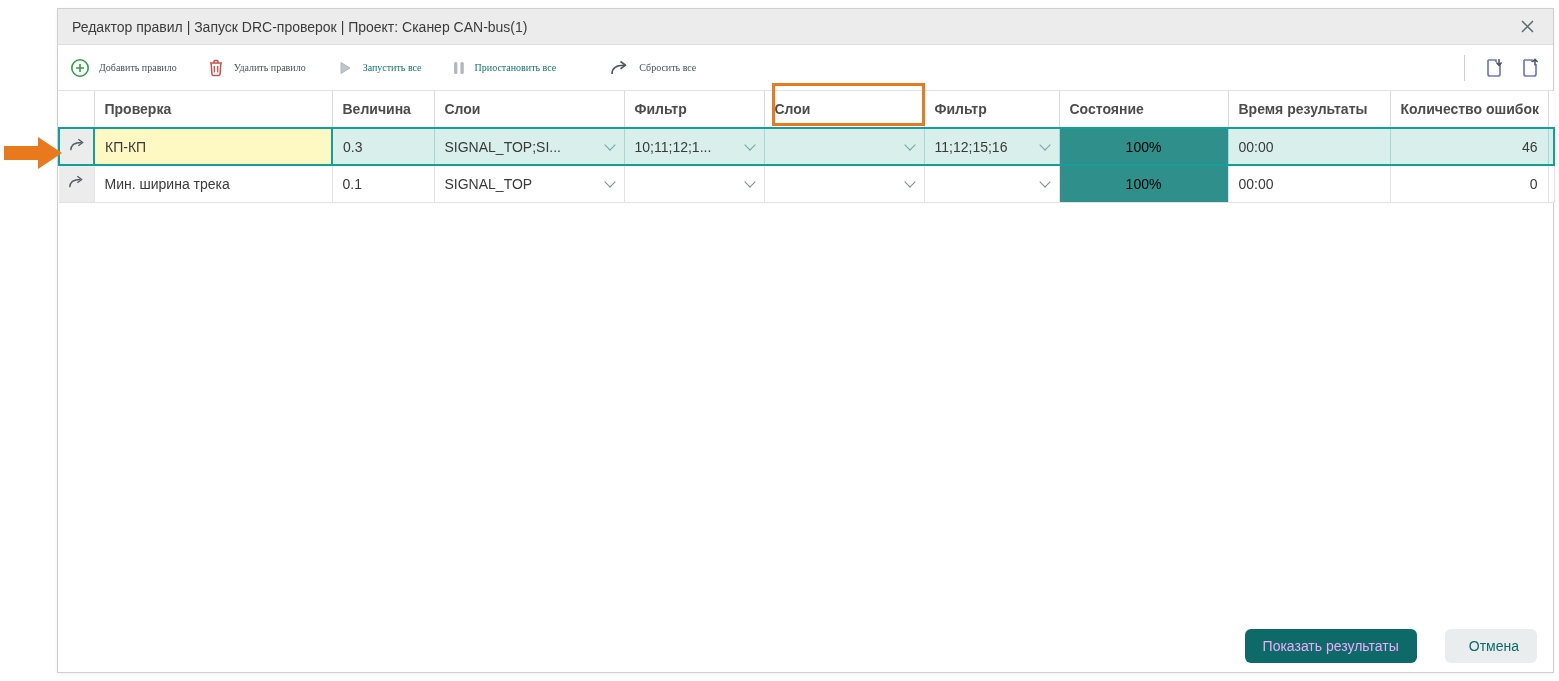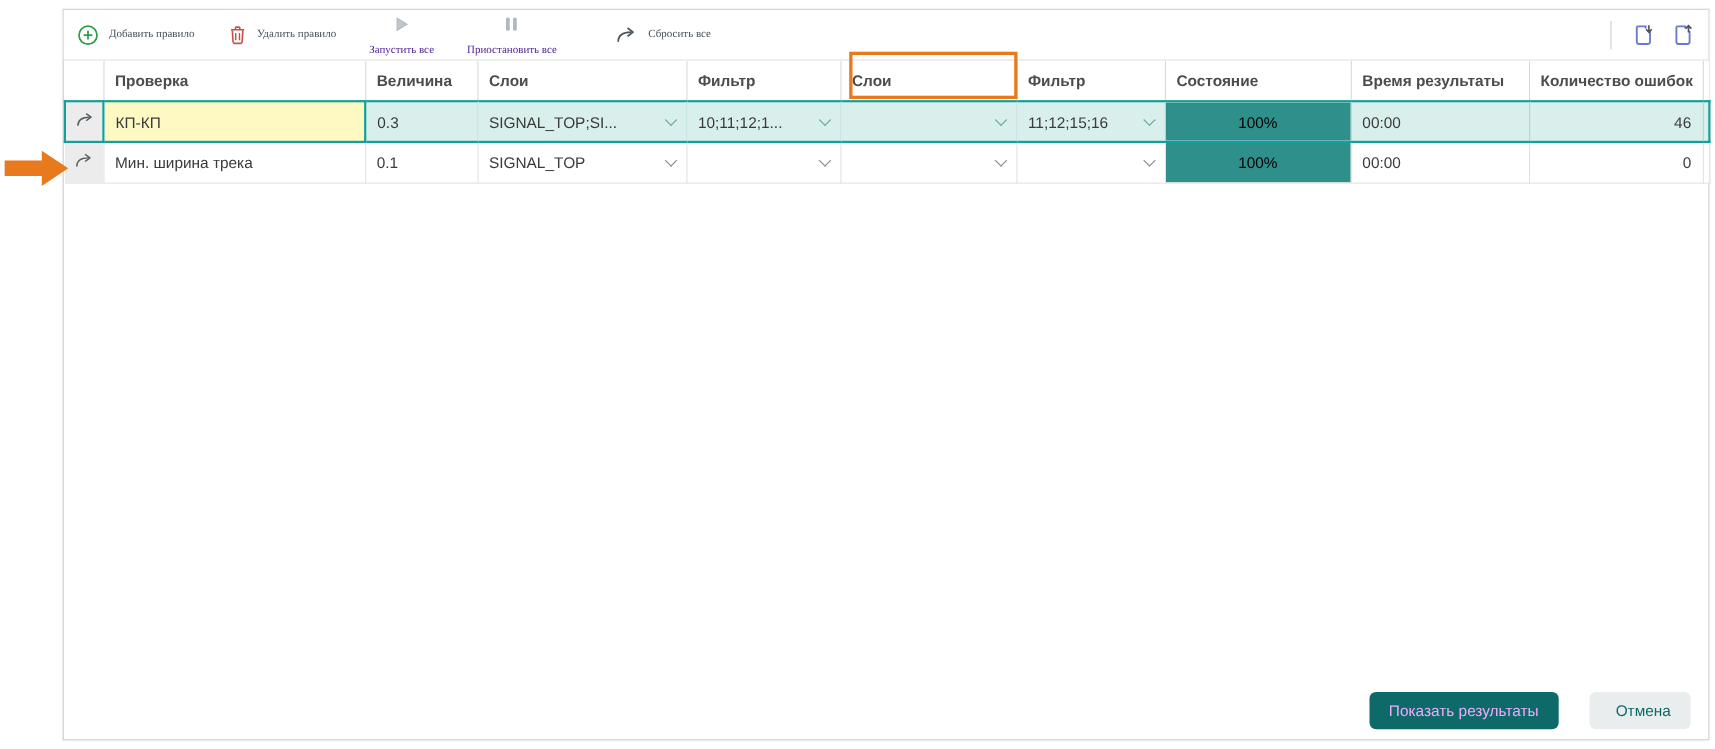--- a/index.html
+++ b/index.html
@@ -12,21 +12,21 @@
   .titlebar { height:36px; background:#ececec; display:flex; align-items:center;
               padding:0 14px; border-bottom:1px solid #dddddd; }
   .titlebar .title { font-size:14px; color:#3b3b3b; }
   .close-btn { margin-left:auto; width:24px; height:24px; display:flex; align-items:center; justify-content:center; cursor:pointer; }
 
   
   .toolbar { height:46px; background:#ffffff; border-bottom:1px solid #e2e2e2;
              display:flex; align-items:center; padding:0 12px; position:relative; }
   .tb-btn { display:flex; align-items:center; gap:9px; font-size:10px; color:#44525c;
             margin-right:30px; cursor:pointer; white-space:nowrap;font-family:Liberation Serif, serif; }
-  .tb-btn.disabled { color:#4c1d95; cursor:default;flex-direction:column; }
+  .tb-btn.disabled { color:#0f766e; cursor:default; }
   .tb-btn svg { display:block; }
   .tb-right { margin-left:auto; display:flex; align-items:center; gap:14px; }
   .tb-divider { width:1px; height:26px; background:#cfcfcf; margin-right:4px; }
   .icon-btn { cursor:pointer; display:flex; align-items:center; }
 
   .annotation-rect { position:absolute; left:714px; top:38px; width:153px; height:43px;
                      border:3px solid #e8791d; pointer-events:none; z-index:5; }
   .annotation-arrow { position:absolute; left:4px; top:136px; z-index:6; pointer-events:none; }
 
   
@@ -61,20 +61,28 @@
 </style>
 </head>
 <body>
 
 <svg class="annotation-arrow" width="60" height="34" viewBox="0 0 60 34">
   <polygon points="0,10 34,10 34,1 58,17 34,33 34,24 0,24" fill="#e8791d"></polygon>
 </svg>
 
 <div class="dialog">
 
+  <div class="titlebar">
+    <span class="title">Редактор правил | Запуск DRC-проверок | Проект: Сканер CAN-bus(1)</span>
+    <span class="close-btn">
+      <svg width="15" height="15" viewBox="0 0 15 15">
+        <path d="M2 2 L13 13 M13 2 L2 13" stroke="#5d6868" stroke-width="1.5" fill="none"></path>
+      </svg>
+    </span>
+  </div>
 
   <div class="toolbar">
     <div class="tb-btn">
       <svg width="20" height="20" viewBox="0 0 20 20">
         <circle cx="10" cy="10" r="8.2" fill="none" stroke="#2f9e44" stroke-width="1.6"></circle>
         <path d="M10 6 V14 M6 10 H14" stroke="#2f9e44" stroke-width="1.6"></path>
       </svg>
       <span>Добавить правило</span>
     </div>
 

